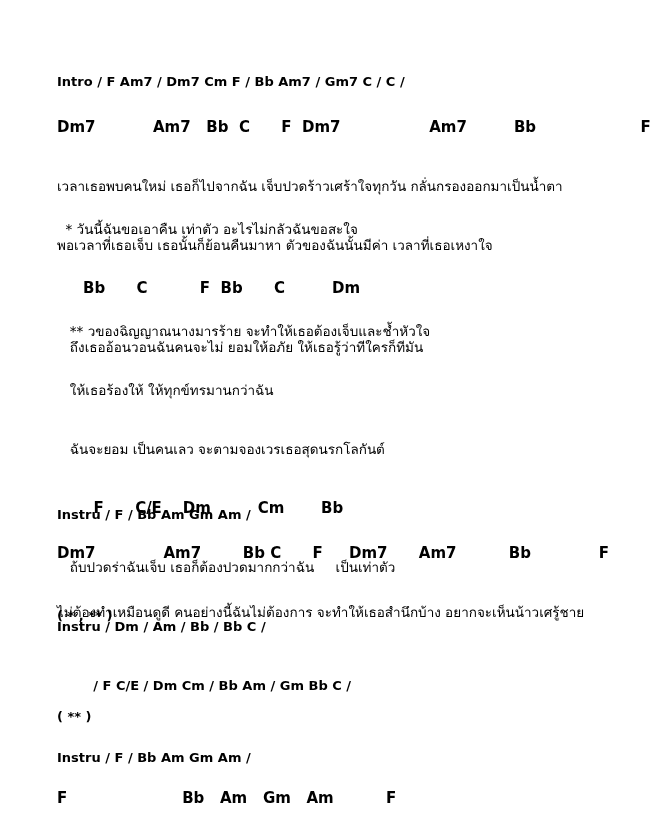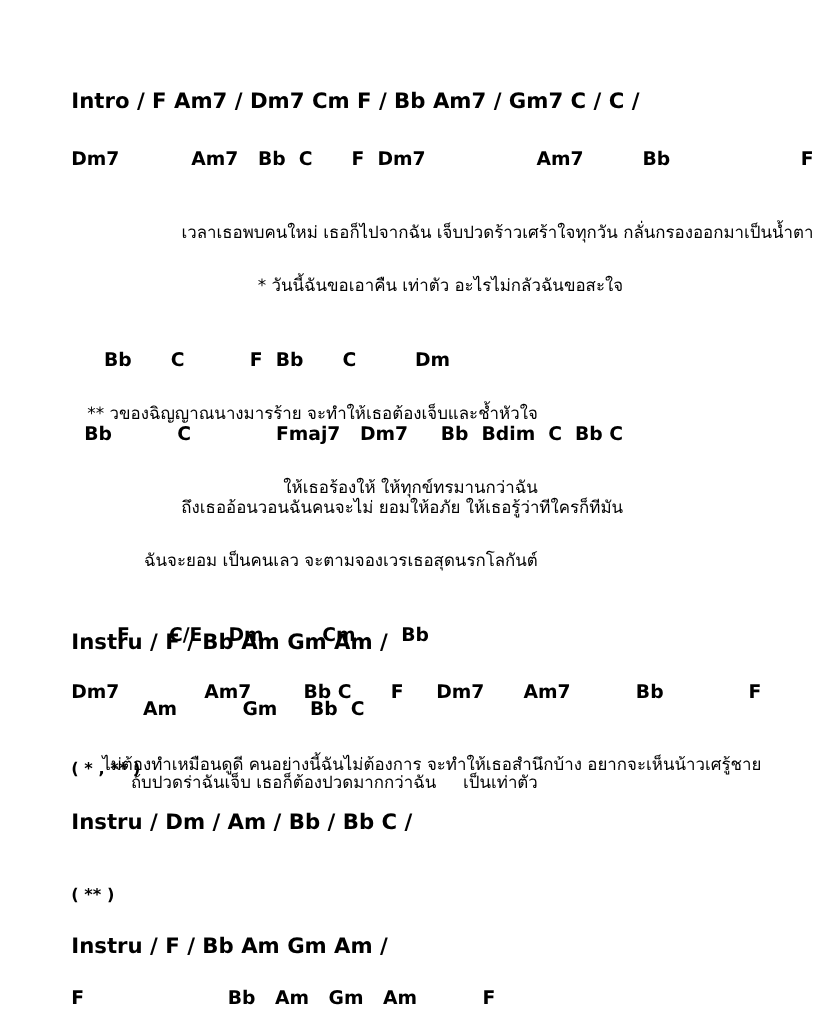--- a/index.html
+++ b/index.html
@@ -27,26 +27,25 @@
     letter-spacing: 0px;
     line-height: 21px;
     white-space: pre;
   }
   .lyrics {
     font-family: "DejaVu Sans", "Liberation Sans", sans-serif;
     font-weight: normal;
     font-size: 13.5px;
     line-height: 21px;
     white-space: pre;
-    text-align: right;
   }
   .section-head {
     font-family: "DejaVu Sans", "Liberation Sans", sans-serif;
     font-weight: bold;
-    font-size: 17px;
+    font-size: 13px;
     line-height: 21px;
     white-space: pre;
   }
   .repeat-mark {
     font-family: "DejaVu Sans", "Liberation Sans", sans-serif;
     font-weight: bold;
     font-size: 13px;
     line-height: 21px;
     white-space: pre;
   }
@@ -58,53 +57,53 @@
 
 <div class="sheet">
 
   <div class="stanza" style="top:33px;">
     <div class="row section-head"><span>Intro</span><span> / F Am7 / Dm7 Cm F / Bb Am7 / Gm7 C / C /</span></div>
   </div>
 
   <div class="stanza" style="top:79px;">
     <div class="row chords">Dm7           Am7   Bb  C      F  Dm7                 Am7         Bb                    F</div>
     <div class="row lyrics">เวลาเธอพบคนใหม่ เธอก็ไปจากฉัน เจ็บปวดร้าวเศร้าใจทุกวัน กลั่นกรองออกมาเป็นน้ำตา</div>
+    <div class="row lyrics">พอเวลาที่เธอเจ็บ เธอนั้นก็ย้อนคืนมาหา ตัวของฉันนั้นมีค่า เวลาที่เธอเหงาใจ</div>
   </div>
 
   <div class="stanza" style="top:181px;">
     <div class="row lyrics">  * วันนี้ฉันขอเอาคืน เท่าตัว อะไรไม่กลัวฉันขอสะใจ</div>
     <div class="row chords">     Bb      C          F  Bb      C         Dm</div>
-    <div class="row chords">  Bb          C             Fmaj7   Dm7     Bb  Bdim  C  Bb C</div>
     <div class="row lyrics">   ถึงเธออ้อนวอนฉันคนจะไม่ ยอมให้อภัย ให้เธอรู้ว่าทีใครก็ทีมัน</div>
   </div>
 
   <div class="stanza" style="top:283px;">
     <div class="row lyrics">   ** วของฉิญญาณนางมารร้าย จะทำให้เธอต้องเจ็บและช้ำหัวใจ</div>
     <div class="row lyrics">   ให้เธอร้องให้ ให้ทุกข์ทรมานกว่าฉัน</div>
     <div class="row lyrics">   ฉันจะยอม เป็นคนเลว จะตามจองเวรเธอสุดนรกโลกันต์</div>
     <div class="row chords">       F      C/E    Dm         Cm       Bb</div>
-    <div class="row chords">           Am          Gm     Bb  C</div>
     <div class="row lyrics">   ถ้บปวดร่าฉันเจ็บ เธอก็ต้องปวดมากกว่าฉัน     เป็นเท่าตัว</div>
   </div>
 
   <div class="stanza" style="top:466px;">
     <div class="row section-head"><span>Instru</span><span> / F / Bb Am Gm Am /</span></div>
   </div>
 
   <div class="stanza" style="top:505px;">
     <div class="row chords">Dm7             Am7        Bb C      F     Dm7      Am7          Bb             F</div>
     <div class="row lyrics">ไม่ต้องทำเหมือนดูดี คนอย่างนี้ฉันไม่ต้องการ จะทำให้เธอสำนึกบ้าง อยากจะเห็นน้าวเศรู้ชาย</div>
   </div>
 
   <div class="stanza" style="top:567px;">
     <div class="row repeat-mark">( * , ** )</div>
   </div>
 
-  <div class="stanza" style="top:610px;">
+  <div class="stanza" style="top:578px;">
     <div class="row section-head"><span>Instru</span><span> / Dm / Am / Bb / Bb C /</span></div>
+    <div class="row section-head">        / F C/E / Dm Cm / Bb Am / Gm Bb C /</div>
   </div>
 
   <div class="stanza" style="top:668px;">
     <div class="row repeat-mark">( ** )</div>
   </div>
 
   <div class="stanza" style="top:709px;">
     <div class="row section-head"><span>Instru</span><span> / F / Bb Am Gm Am /</span></div>
   </div>
 

